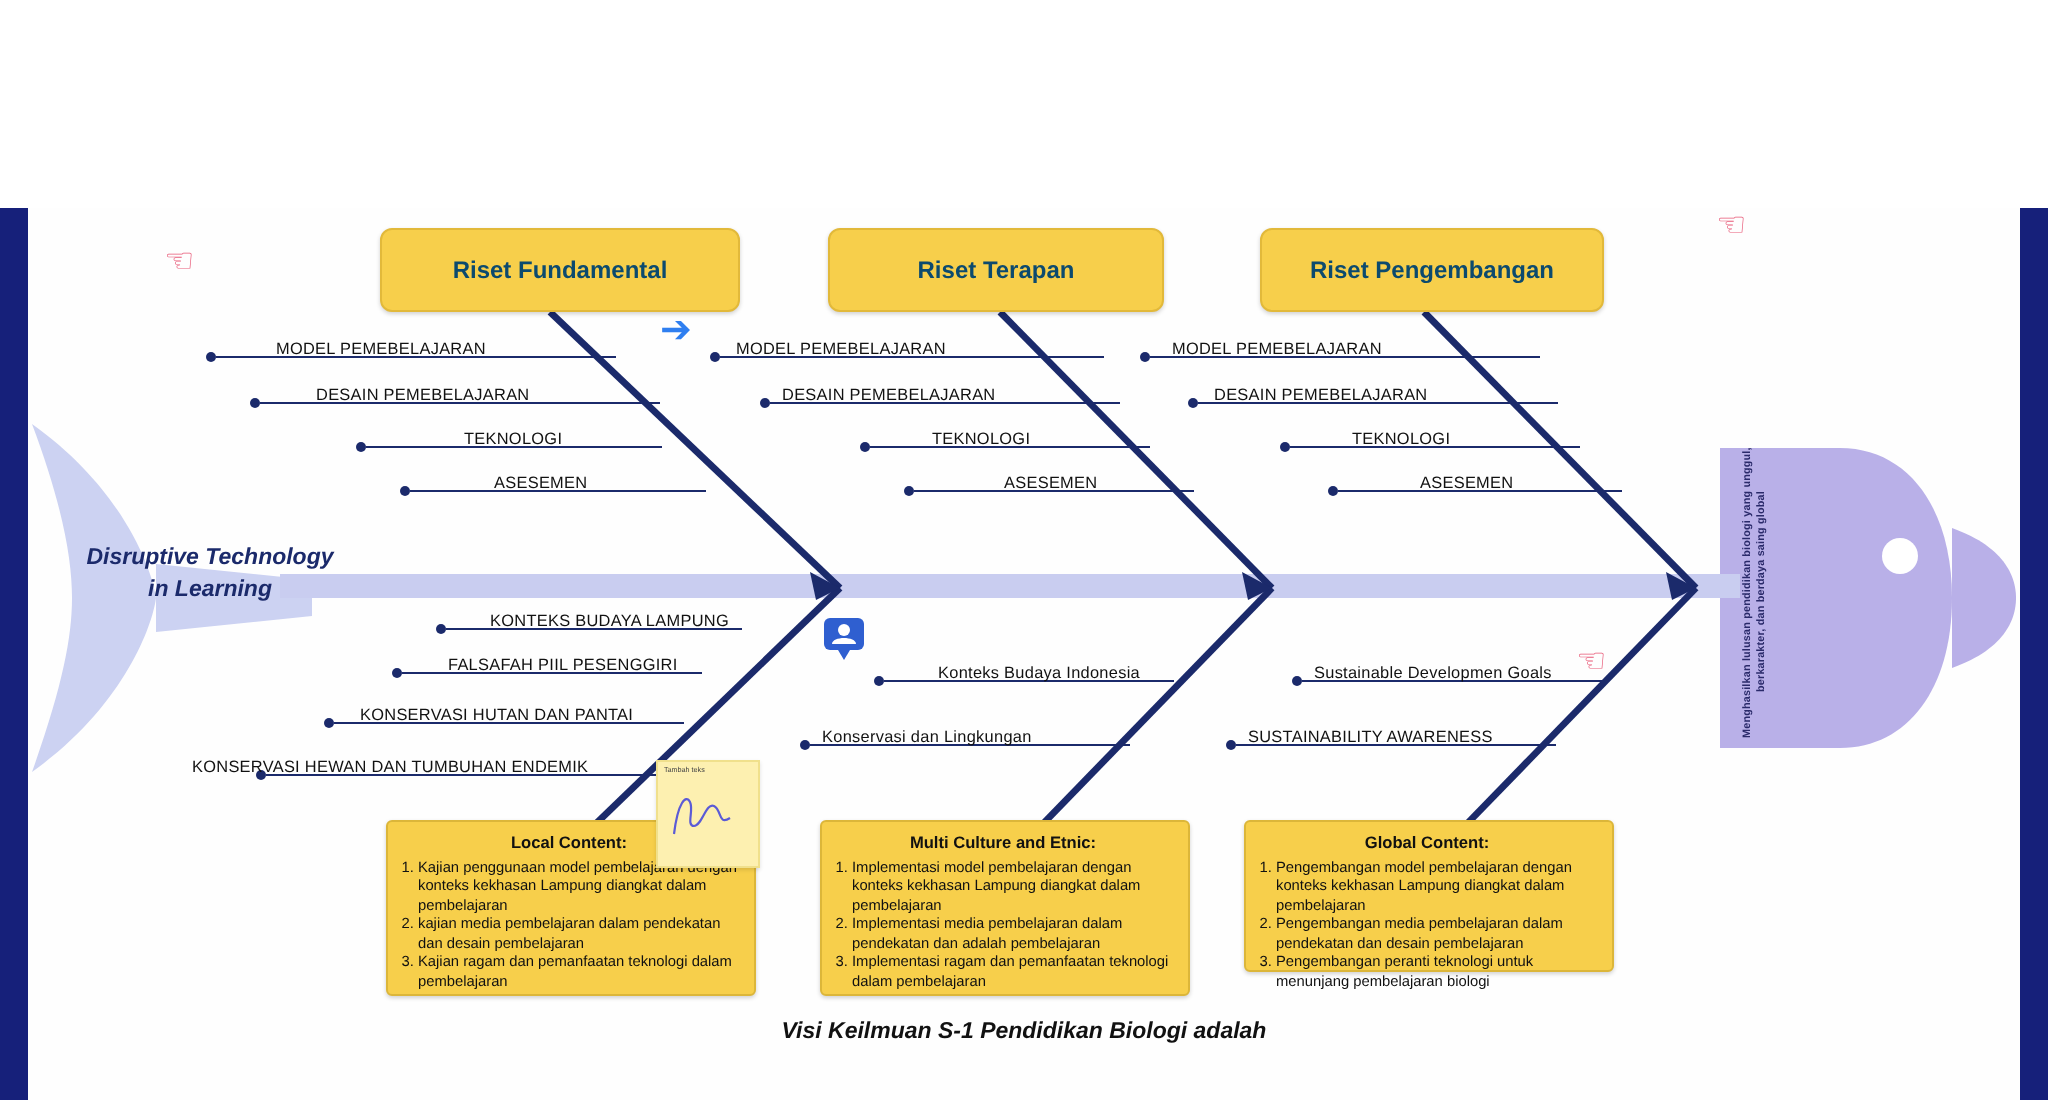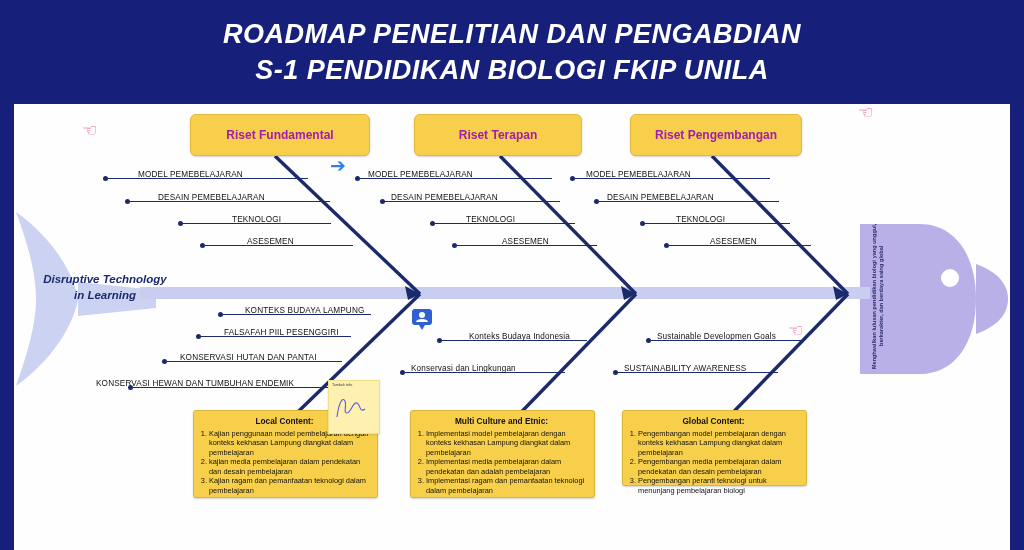--- a/index.html
+++ b/index.html
@@ -70,21 +70,21 @@
     position:absolute; left:265px; top:173px; width:480px;
     text-align:center; font-style:italic; font-weight:bold;
     font-size:13px; color:#111a5e;
   }
 
   
   .pill {
     position:absolute; height:42px; background:#f7cf4b;
     border:1px solid #e2b93a; border-radius:6px;
     display:flex; align-items:center; justify-content:center;
-    font-weight:bold; font-size:12px; color:#a21caf;
+    font-weight:bold; font-size:12px; color:#0c4a6e;
     box-shadow:0 1px 2px rgba(0,0,0,.18);
   }
   #pill-1 { left:190px; top:10px; width:180px; }
   #pill-2 { left:414px; top:10px; width:168px; }
   #pill-3 { left:630px; top:10px; width:172px; }
 
   
   .bone-item {
     position:absolute; font-size:8.2px; color:#111; white-space:nowrap;
     letter-spacing:.15px;
@@ -137,26 +137,20 @@
 
   
   .hand { position:absolute; font-size:17px; line-height:1; }
   .deco { position:absolute; }
 </style>
 </head>
 <body>
 
 <div id="root">
 
-  <div class="header">
-    <div class="inner">
-      <div class="line">ROADMAP PENELITIAN DAN PENGABDIAN</div>
-      <div class="line">S-1 PENDIDIKAN BIOLOGI FKIP UNILA</div>
-    </div>
-  </div>
 
   <div class="canvas">
 
     <div class="deco" style="left:0;top:0;width:14px;height:446px;background:#16207a;"></div>
     <div class="deco" style="left:1010px;top:0;width:14px;height:446px;background:#16207a;"></div>
 
     <svg class="tail" viewBox="0 0 150 190">
       <path d="M10,8 C55,40 70,80 72,95 C70,110 55,150 10,182 C25,140 30,115 30,95 C30,75 25,48 10,8 Z" fill="#ccd2f2"></path>
       <path d="M72,78 L150,86 L150,104 L72,112 Z" fill="#ccd2f2"></path>
     </svg>
@@ -323,15 +317,16 @@
     <svg class="deco" style="left:411px;top:204px;width:22px;height:24px;" viewBox="0 0 22 24">
       <rect x="1" y="1" width="20" height="16" rx="3" fill="#2f5fd0"></rect>
       <circle cx="11" cy="7" r="3" fill="#ffffff"></circle>
       <path d="M5,14 C5,10 17,10 17,14 Z" fill="#ffffff"></path>
       <path d="M8,17 L14,17 L11,22 Z" fill="#2f5fd0"></path>
     </svg>
 
   </div>
 
   <div class="footer">
+    <div class="f1">Visi Keilmuan S-1 Pendidikan Biologi adalah</div>
   </div>
 
 </div>
 
 </body></html>

